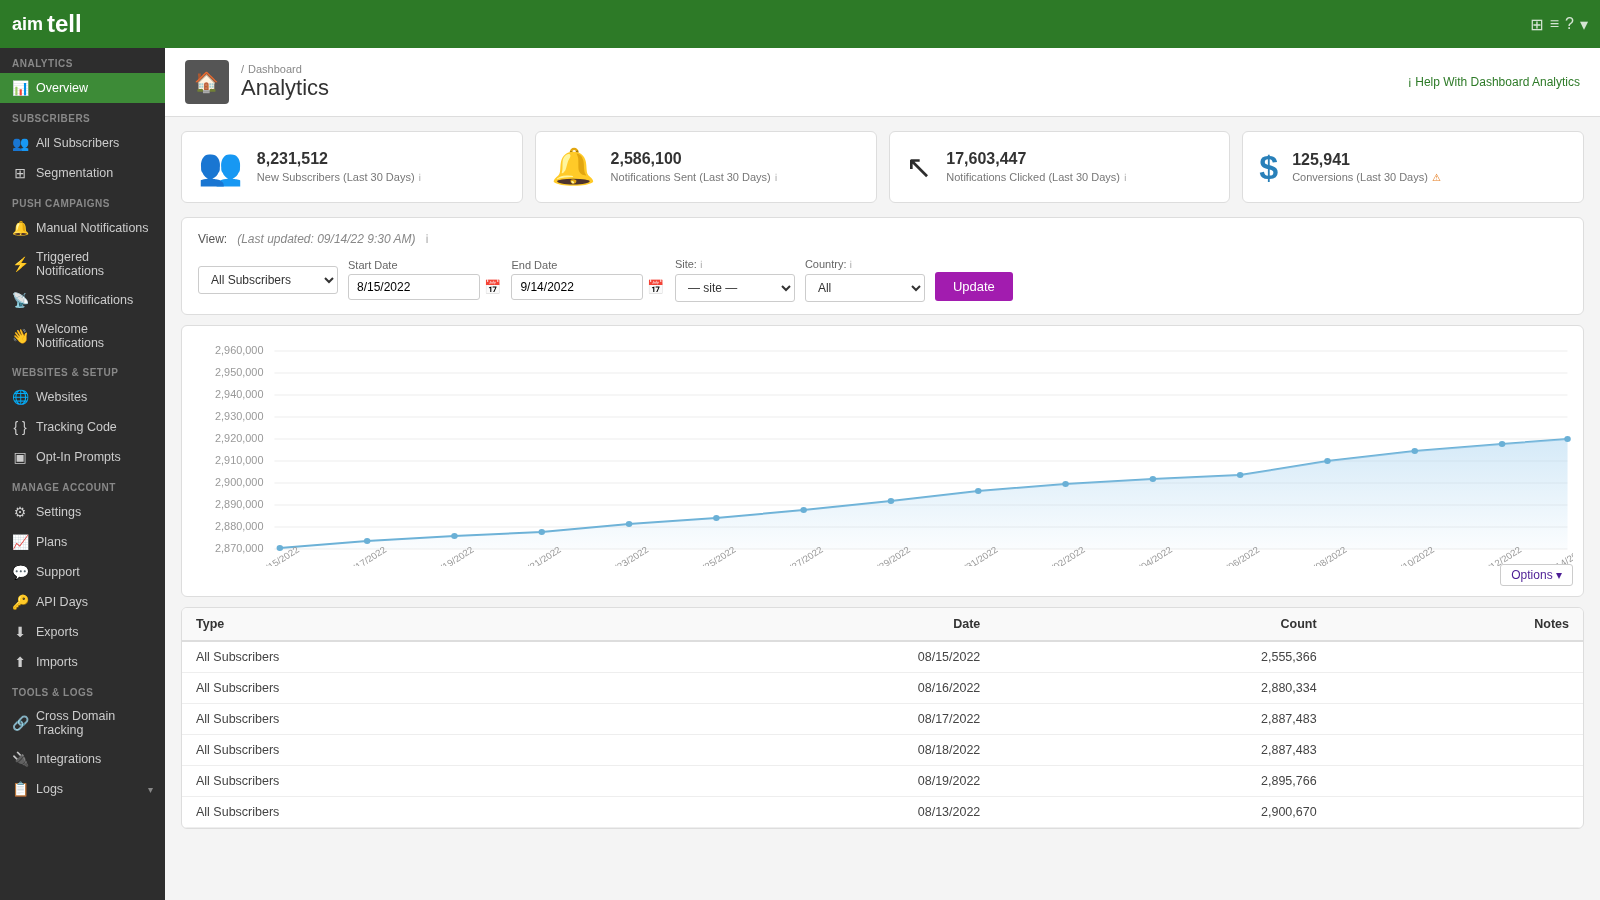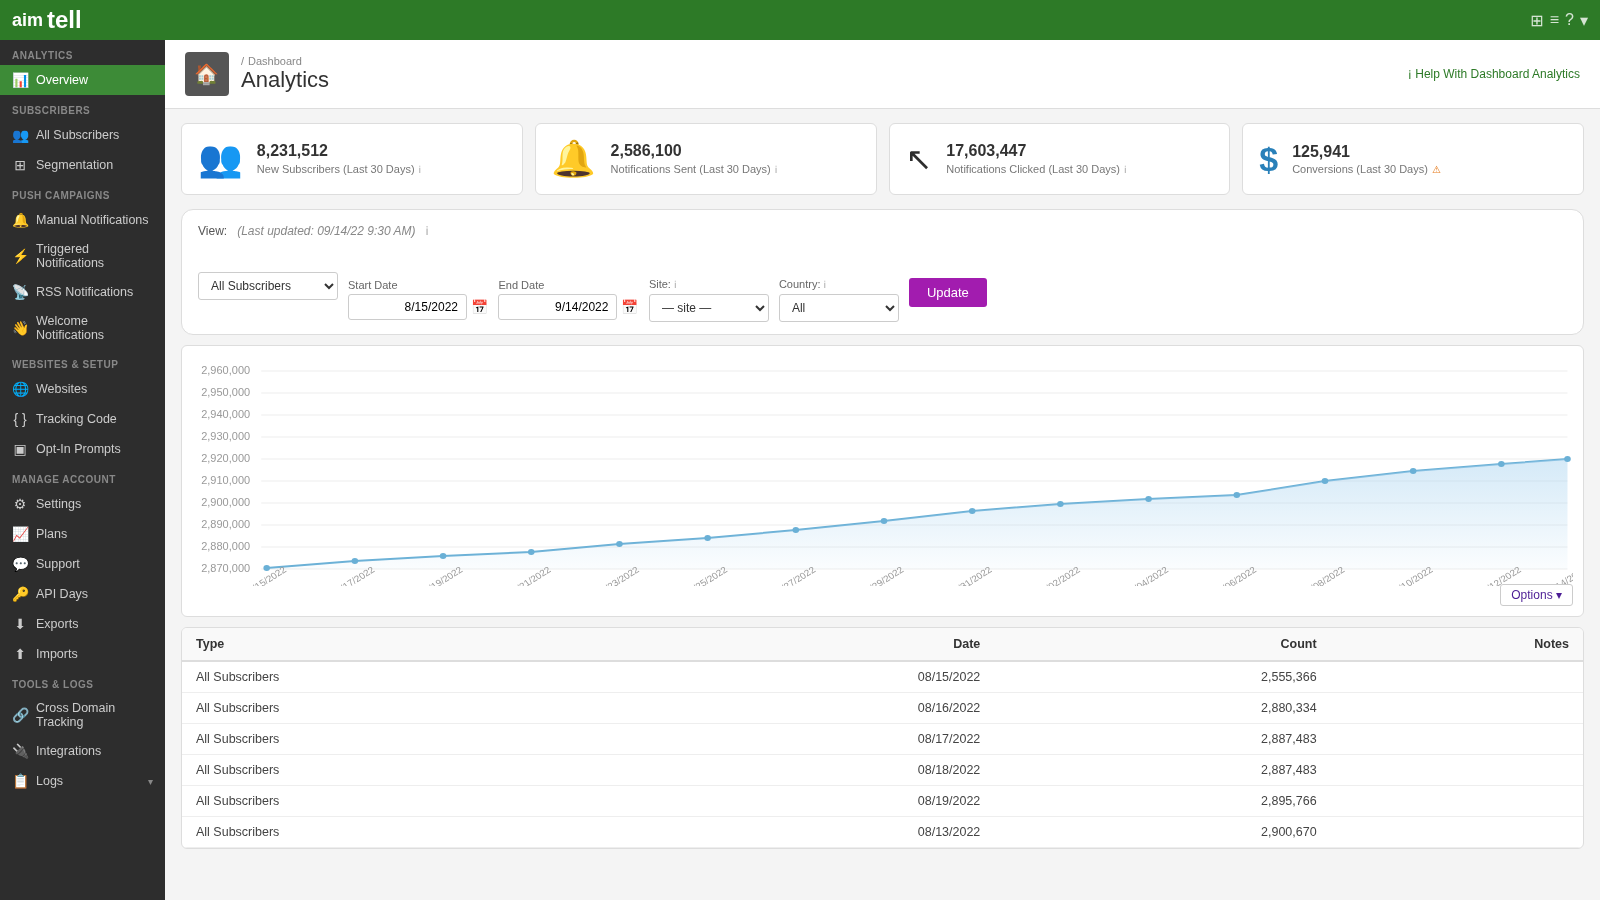--- a/index.html
+++ b/index.html
@@ -1,21 +1,21 @@
 <!DOCTYPE html>
 <html><head>
   <meta charset="utf-8">
   <style>
     * { box-sizing: border-box; margin: 0; padding: 0; }
     body { font-family: 'Segoe UI', Arial, sans-serif; font-size: 13px; background: #f4f4f4; display: flex; flex-direction: column; height: 900px; overflow: hidden; }
 
     
     .top-nav {
       background: #2d7a27;
-      height: 40px;
+      height: 48px;
       display: flex;
       align-items: center;
       padding: 0 12px;
       justify-content: space-between;
       flex-shrink: 0;
     }
     .top-nav .logo {
       color: white;
       font-size: 20px;
       font-weight: bold;
@@ -131,63 +131,62 @@
     .stat-card-value { font-size: 16px; font-weight: bold; color: #333; }
     .stat-card-label { font-size: 11px; color: #777; margin-top: 2px; display: flex; align-items: center; gap: 4px; }
     .stat-card-label .info-icon { color: #aaa; font-size: 10px; }
     .stat-card-label .warn-icon { color: #e67e22; font-size: 10px; }
 
     
     .filter-bar {
       background: white;
       margin: 0 16px 10px;
       border: 1px solid #ddd;
-      border-radius: 12px;
+      border-radius: 6px;
       padding: 12px 16px;
     }
     .filter-bar-top {
       display: flex;
       align-items: center;
       gap: 10px;
       margin-bottom: 10px;
       font-size: 12px;
       color: #555;
     }
     .filter-bar-top .view-label { font-weight: 500; }
     .filter-bar-top .update-info { color: #888; font-style: italic; }
     .filter-bar-top .info-icon { color: #aaa; }
     .filter-controls {
       display: flex;
       align-items: center;
       gap: 10px;
     }
     .filter-group { display: flex; flex-direction: column; gap: 3px; }
-    .filter-label { font-size: 11px; color: #666; margin-top: 28px; }
+    .filter-label { font-size: 11px; color: #666; }
     .filter-select {
       border: 1px solid #ccc;
       border-radius: 3px;
       padding: 5px 8px;
       font-size: 12px;
       color: #333;
       background: white;
       cursor: pointer;
       min-width: 140px;
     }
     .filter-input-row {
       display: flex;
       align-items: center;
       gap: 4px;
     }
     .filter-input-text {
       border: 1px solid #ccc;
       border-radius: 3px;
       padding: 5px 8px;
       font-size: 12px;
-      width: 119px;
-      text-align: right;
+      width: 132px;
     }
     .cal-icon { color: #555; font-size: 14px; cursor: pointer; }
     .btn-update {
       background: #a21caf;
       color: white;
       border: none;
       border-radius: 3px;
       padding: 7px 18px;
       font-size: 13px;
       cursor: pointer;
@@ -202,21 +201,21 @@
       color: #333;
       background: white;
     }
 
     
     .chart-container {
       background: white;
       margin: 0 16px 10px;
       border: 1px solid #ddd;
       border-radius: 6px;
-      padding: 10px 10px 30px 2px;
+      padding: 10px 10px 30px 16px;
       position: relative;
     }
     .chart-options-btn {
       position: absolute;
       bottom: 10px;
       right: 10px;
       border: 1px solid #ccc;
       border-radius: 3px;
       padding: 3px 10px;
       font-size: 12px;

